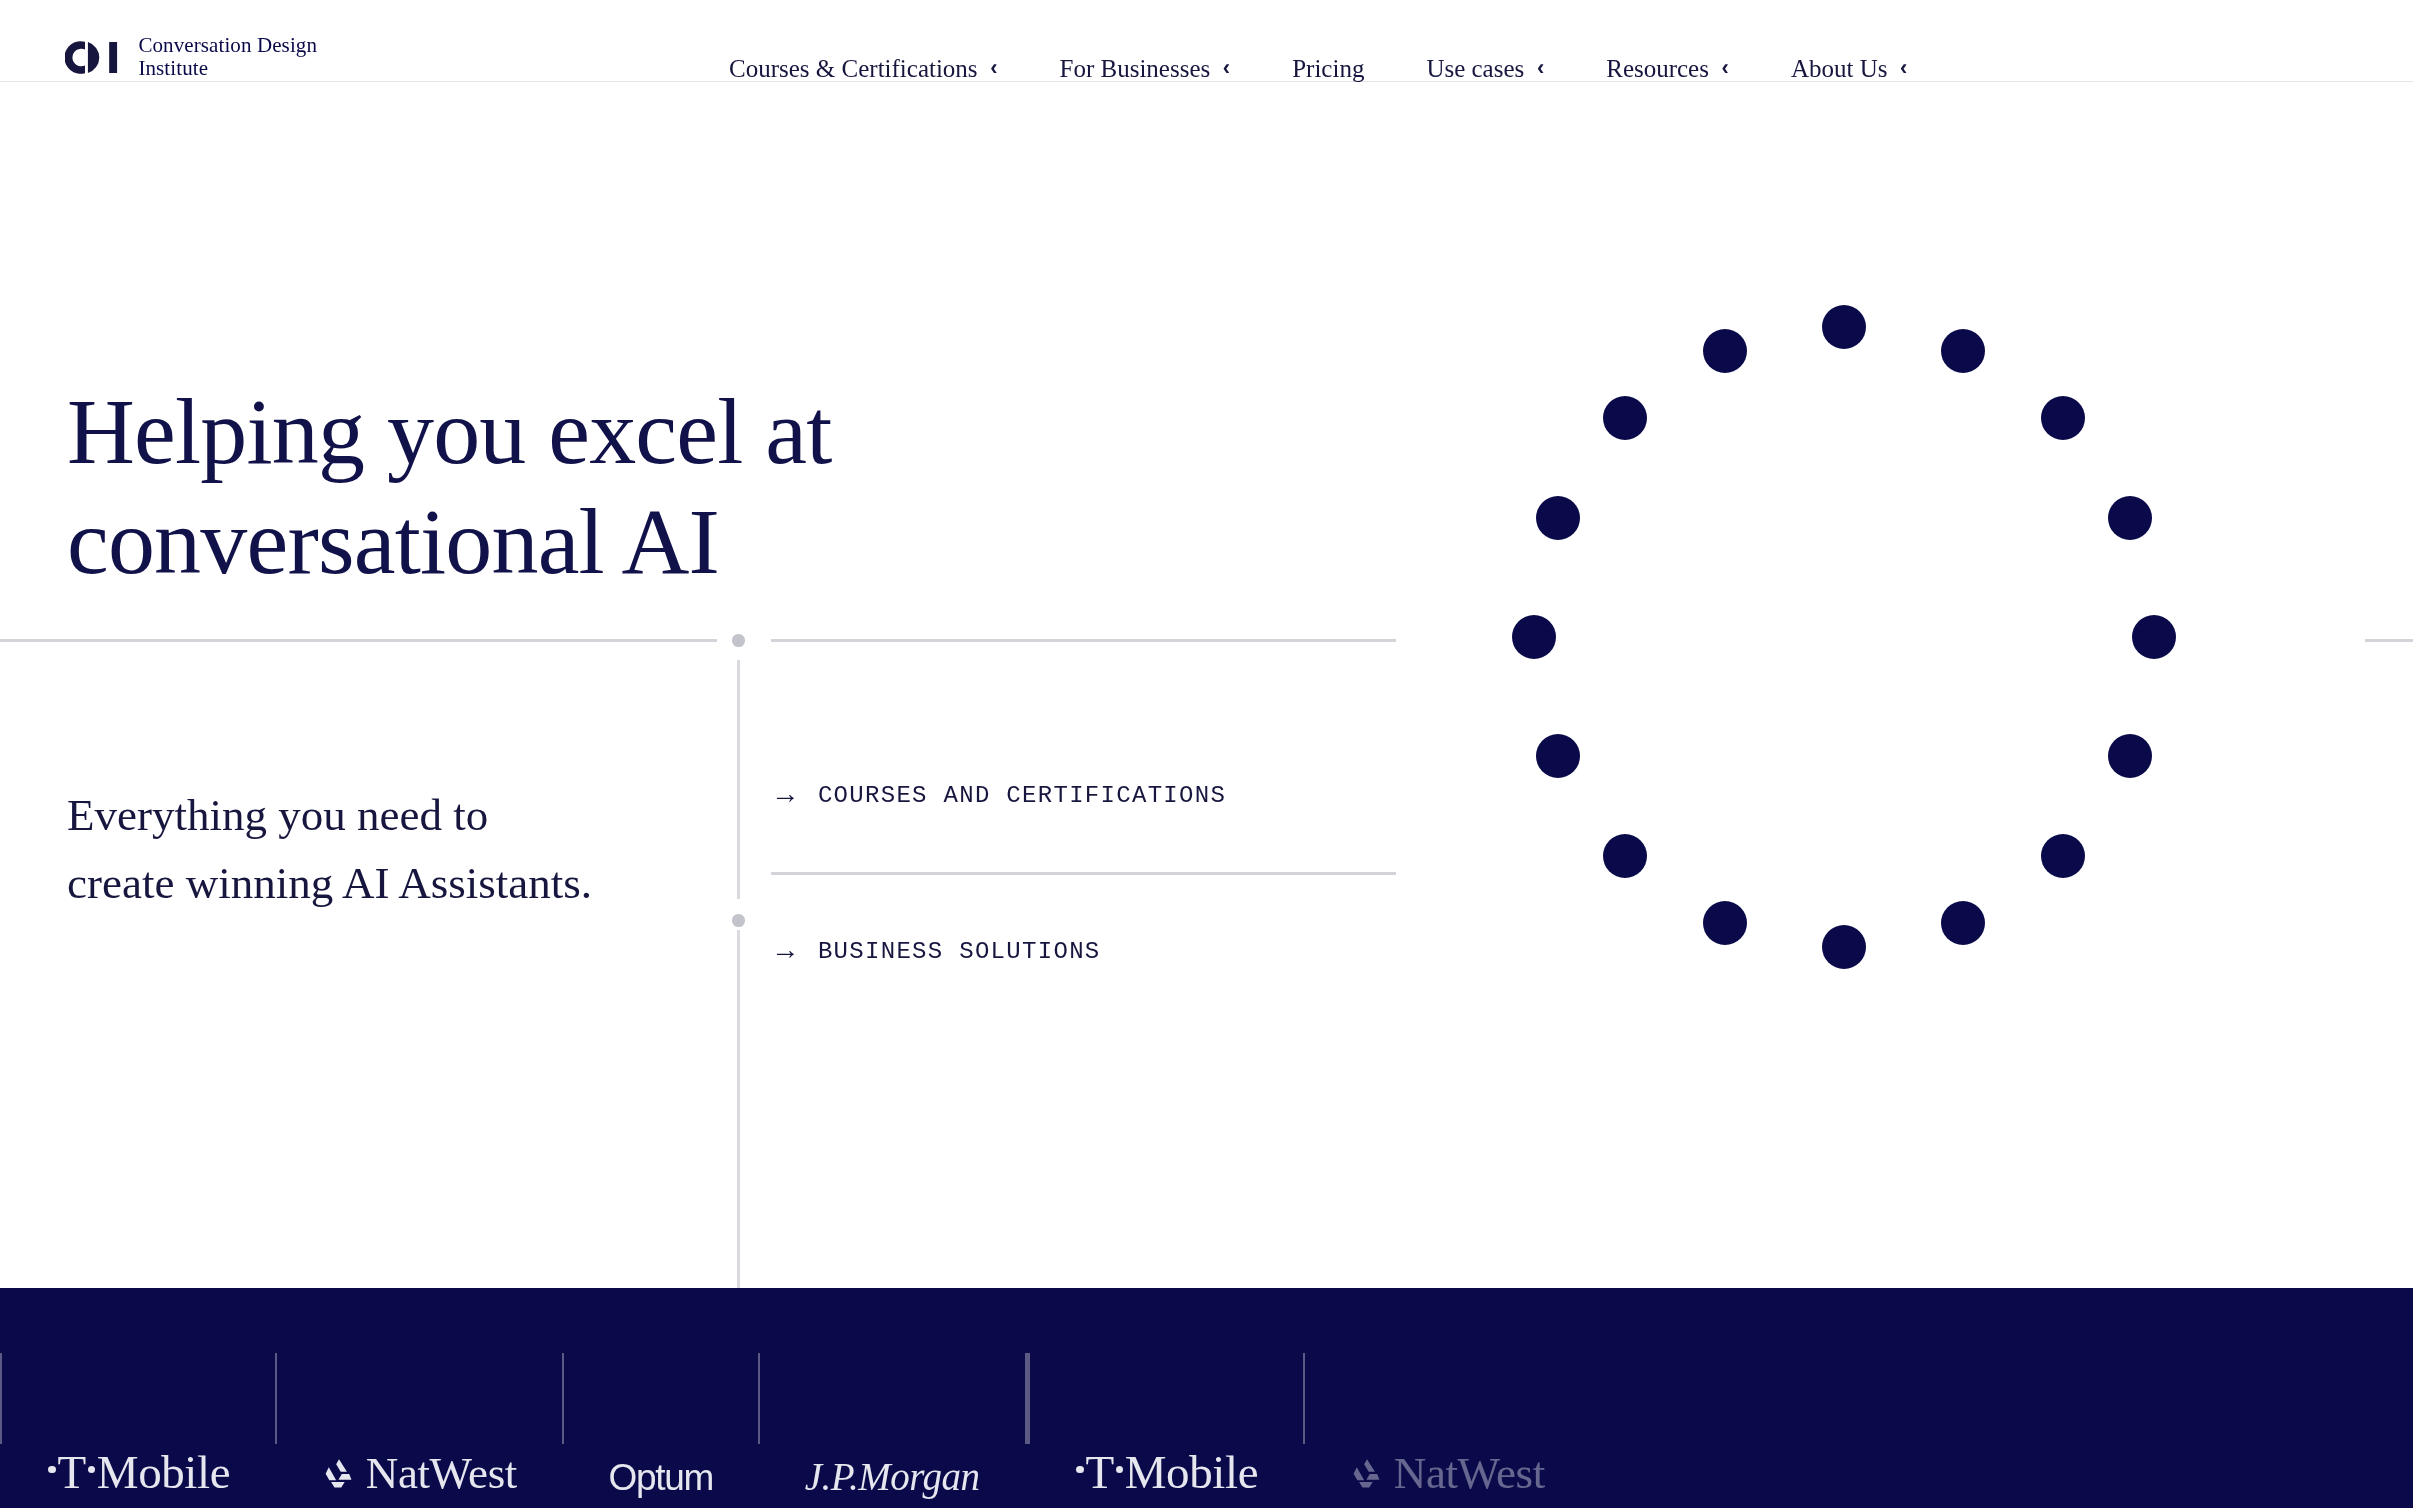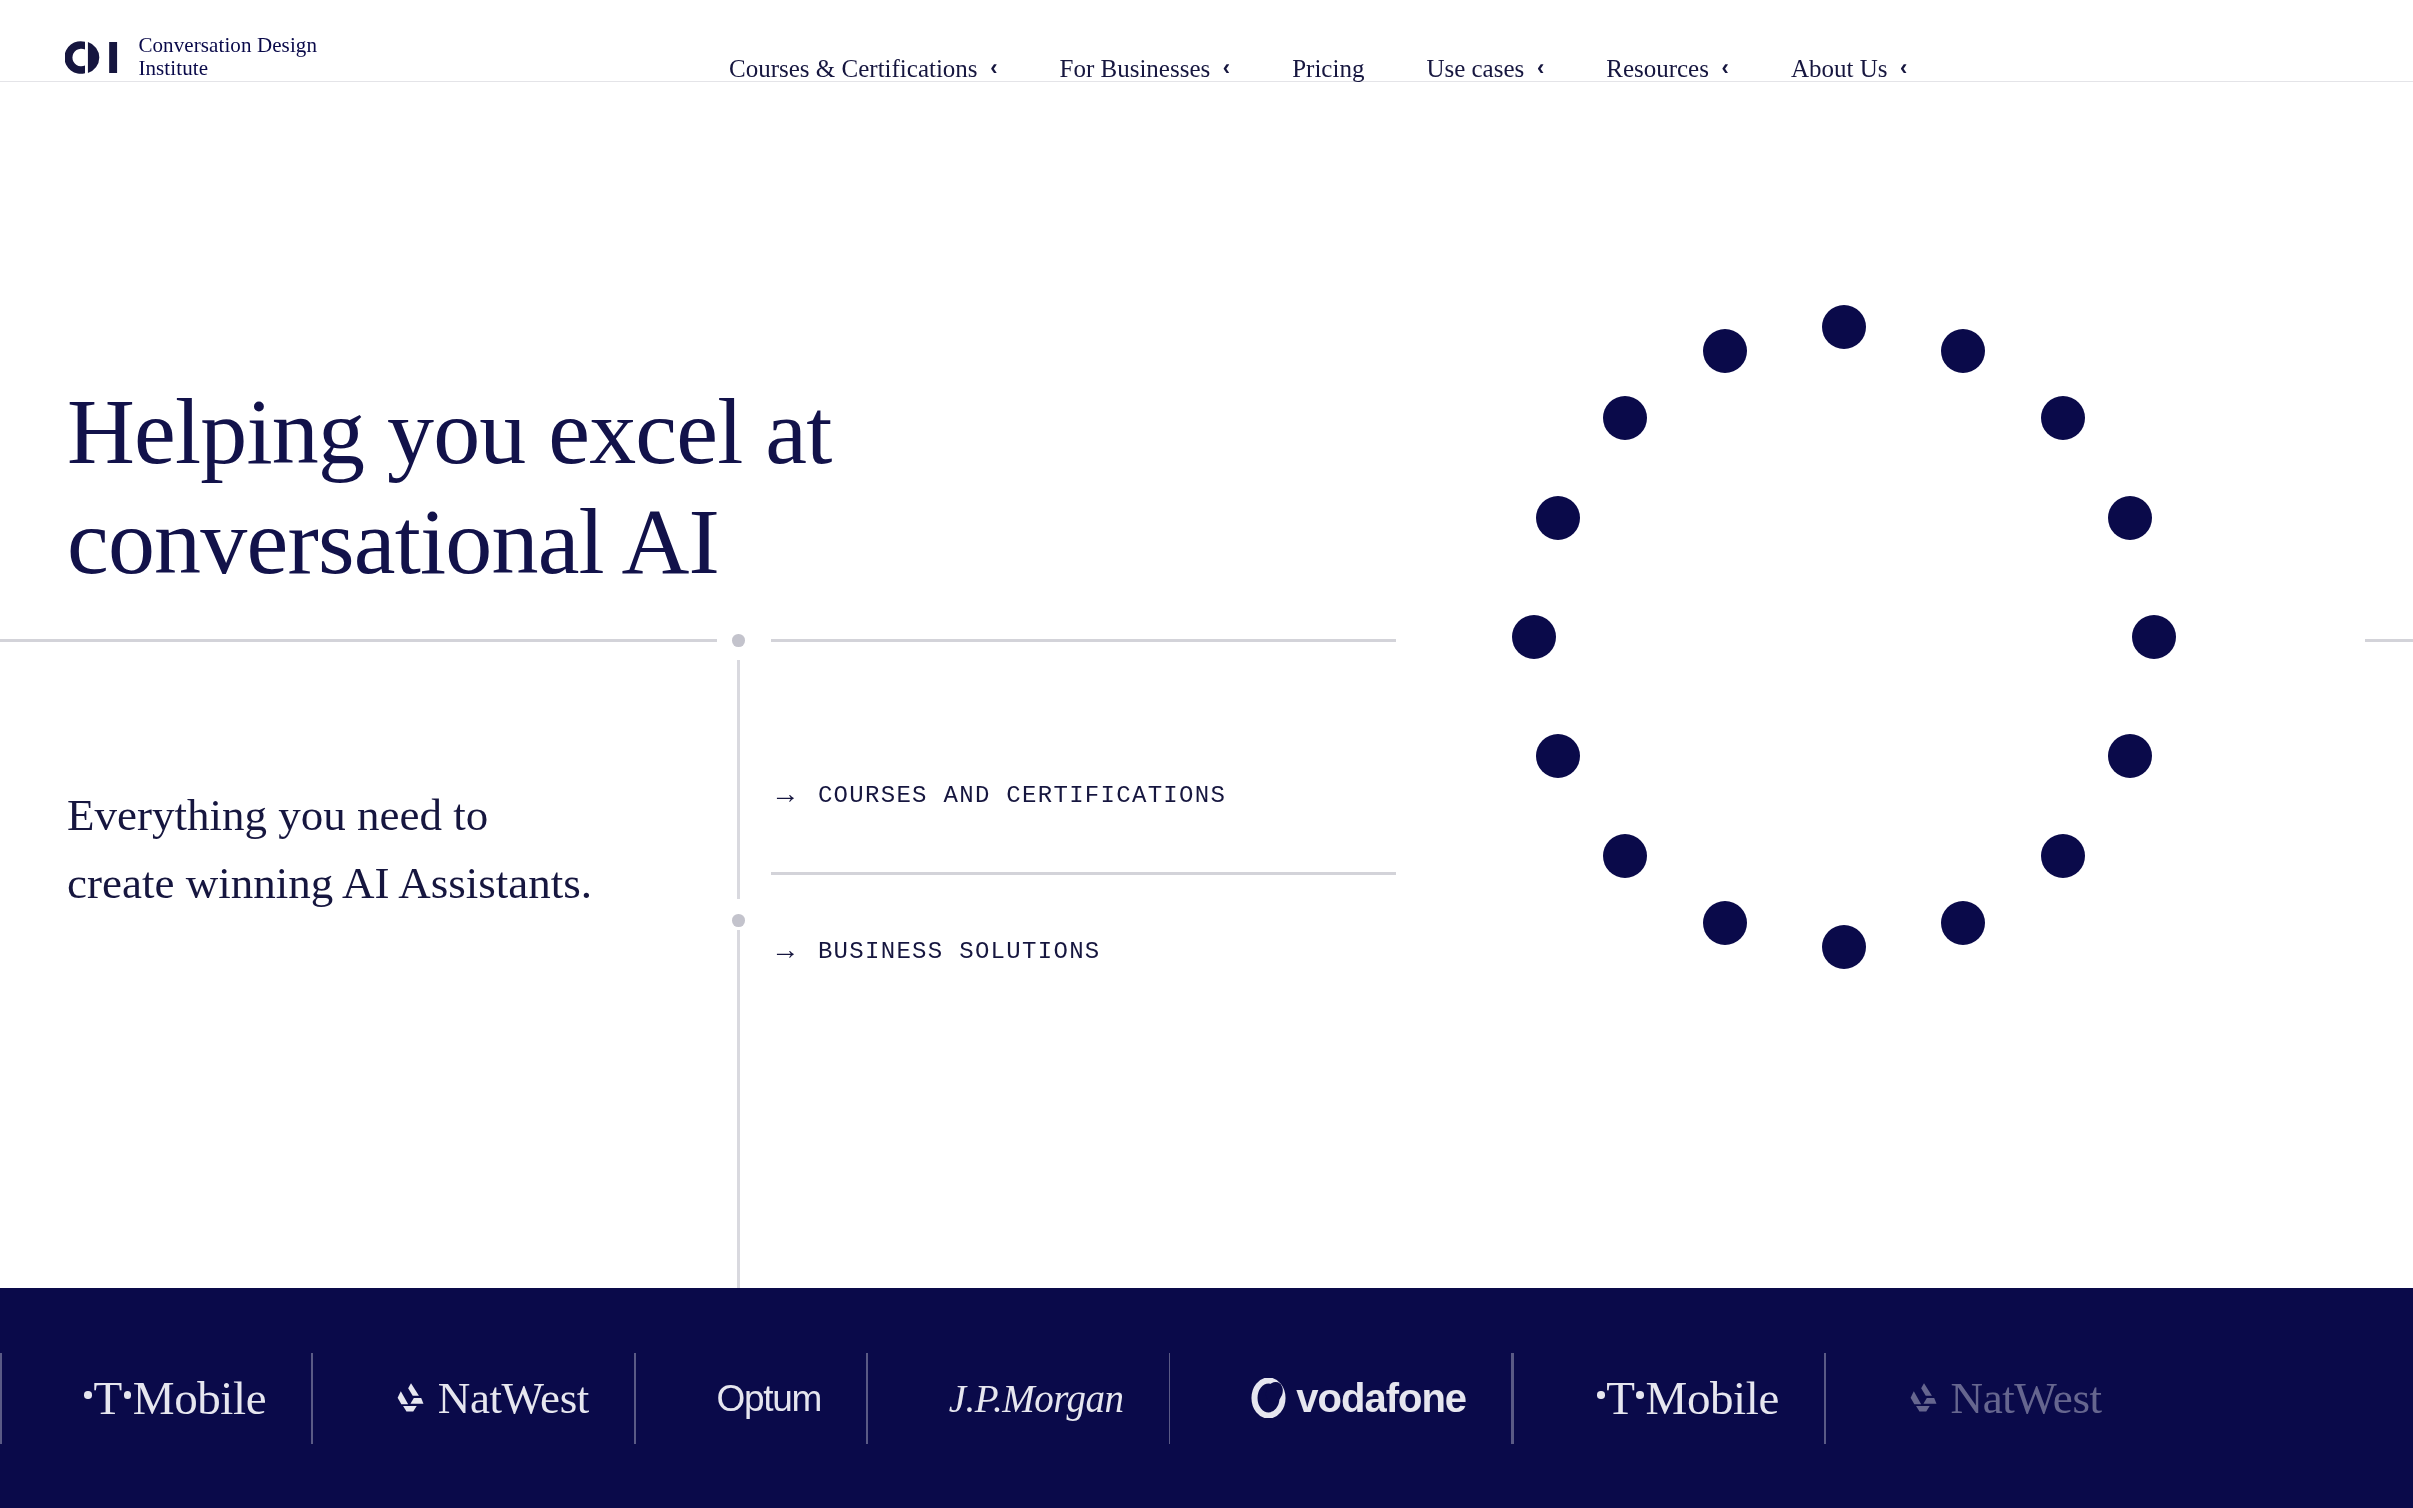--- a/index.html
+++ b/index.html
@@ -228,26 +228,25 @@
   #logo-track {
     position: absolute;
     top: 0; left: 0;
     height: 220px;
     display: flex;
     align-items: center;
   }
   .logo-cell {
     height: 220px;
     display: flex;
-    align-items: center;
+    align-items: flex-end;
     justify-content: center;
     position: relative;
     flex: 0 0 auto;
-    padding: 0 45px;
-    margin-left: 36px;
+    padding: 12px 45px;
   }
   .logo-sep {
     flex: 0 0 auto;
     width: 1.7px;
     height: 91px;
     background: rgba(255,255,255,.33);
   }
   .logo-glyph { display: flex; align-items: center; gap: 10px; }
   .logo-word {
     color: #e6e6ef;
@@ -392,29 +391,20 @@
             <span class="logo-word lw-optum">Optum</span>
           </div>
         </div>
         <div class="logo-sep"></div>
         <div class="logo-cell">
           <div class="logo-glyph">
             <span class="logo-word lw-jpm">J.P.Morgan</span>
           </div>
         </div>
         <div class="logo-sep"></div>
-        <div class="logo-cell">
-          <div class="logo-glyph">
-            <svg viewBox="0 0 30 34" width="35" height="40">
-              <ellipse cx="15" cy="17" rx="12" ry="15" fill="none" stroke="#e6e6ef" stroke-width="5.2"></ellipse>
-              <ellipse cx="20" cy="12" rx="7" ry="9" fill="#0a0a4a" transform="rotate(20 20 12)"></ellipse>
-            </svg>
-            <span class="logo-word lw-vodafone">vodafone</span>
-          </div>
-        </div>
         <div class="logo-sep"></div>
         <div class="logo-sep"></div>
         <div class="logo-cell">
           <div class="logo-glyph">
             <span class="logo-word lw-tmobile"><span class="tmobile-dot"></span>T<span class="tmobile-dot"></span>Mobile</span>
           </div>
         </div>
         <div class="logo-sep"></div>
         <div class="logo-cell fade-cell">
           <div class="logo-glyph">

